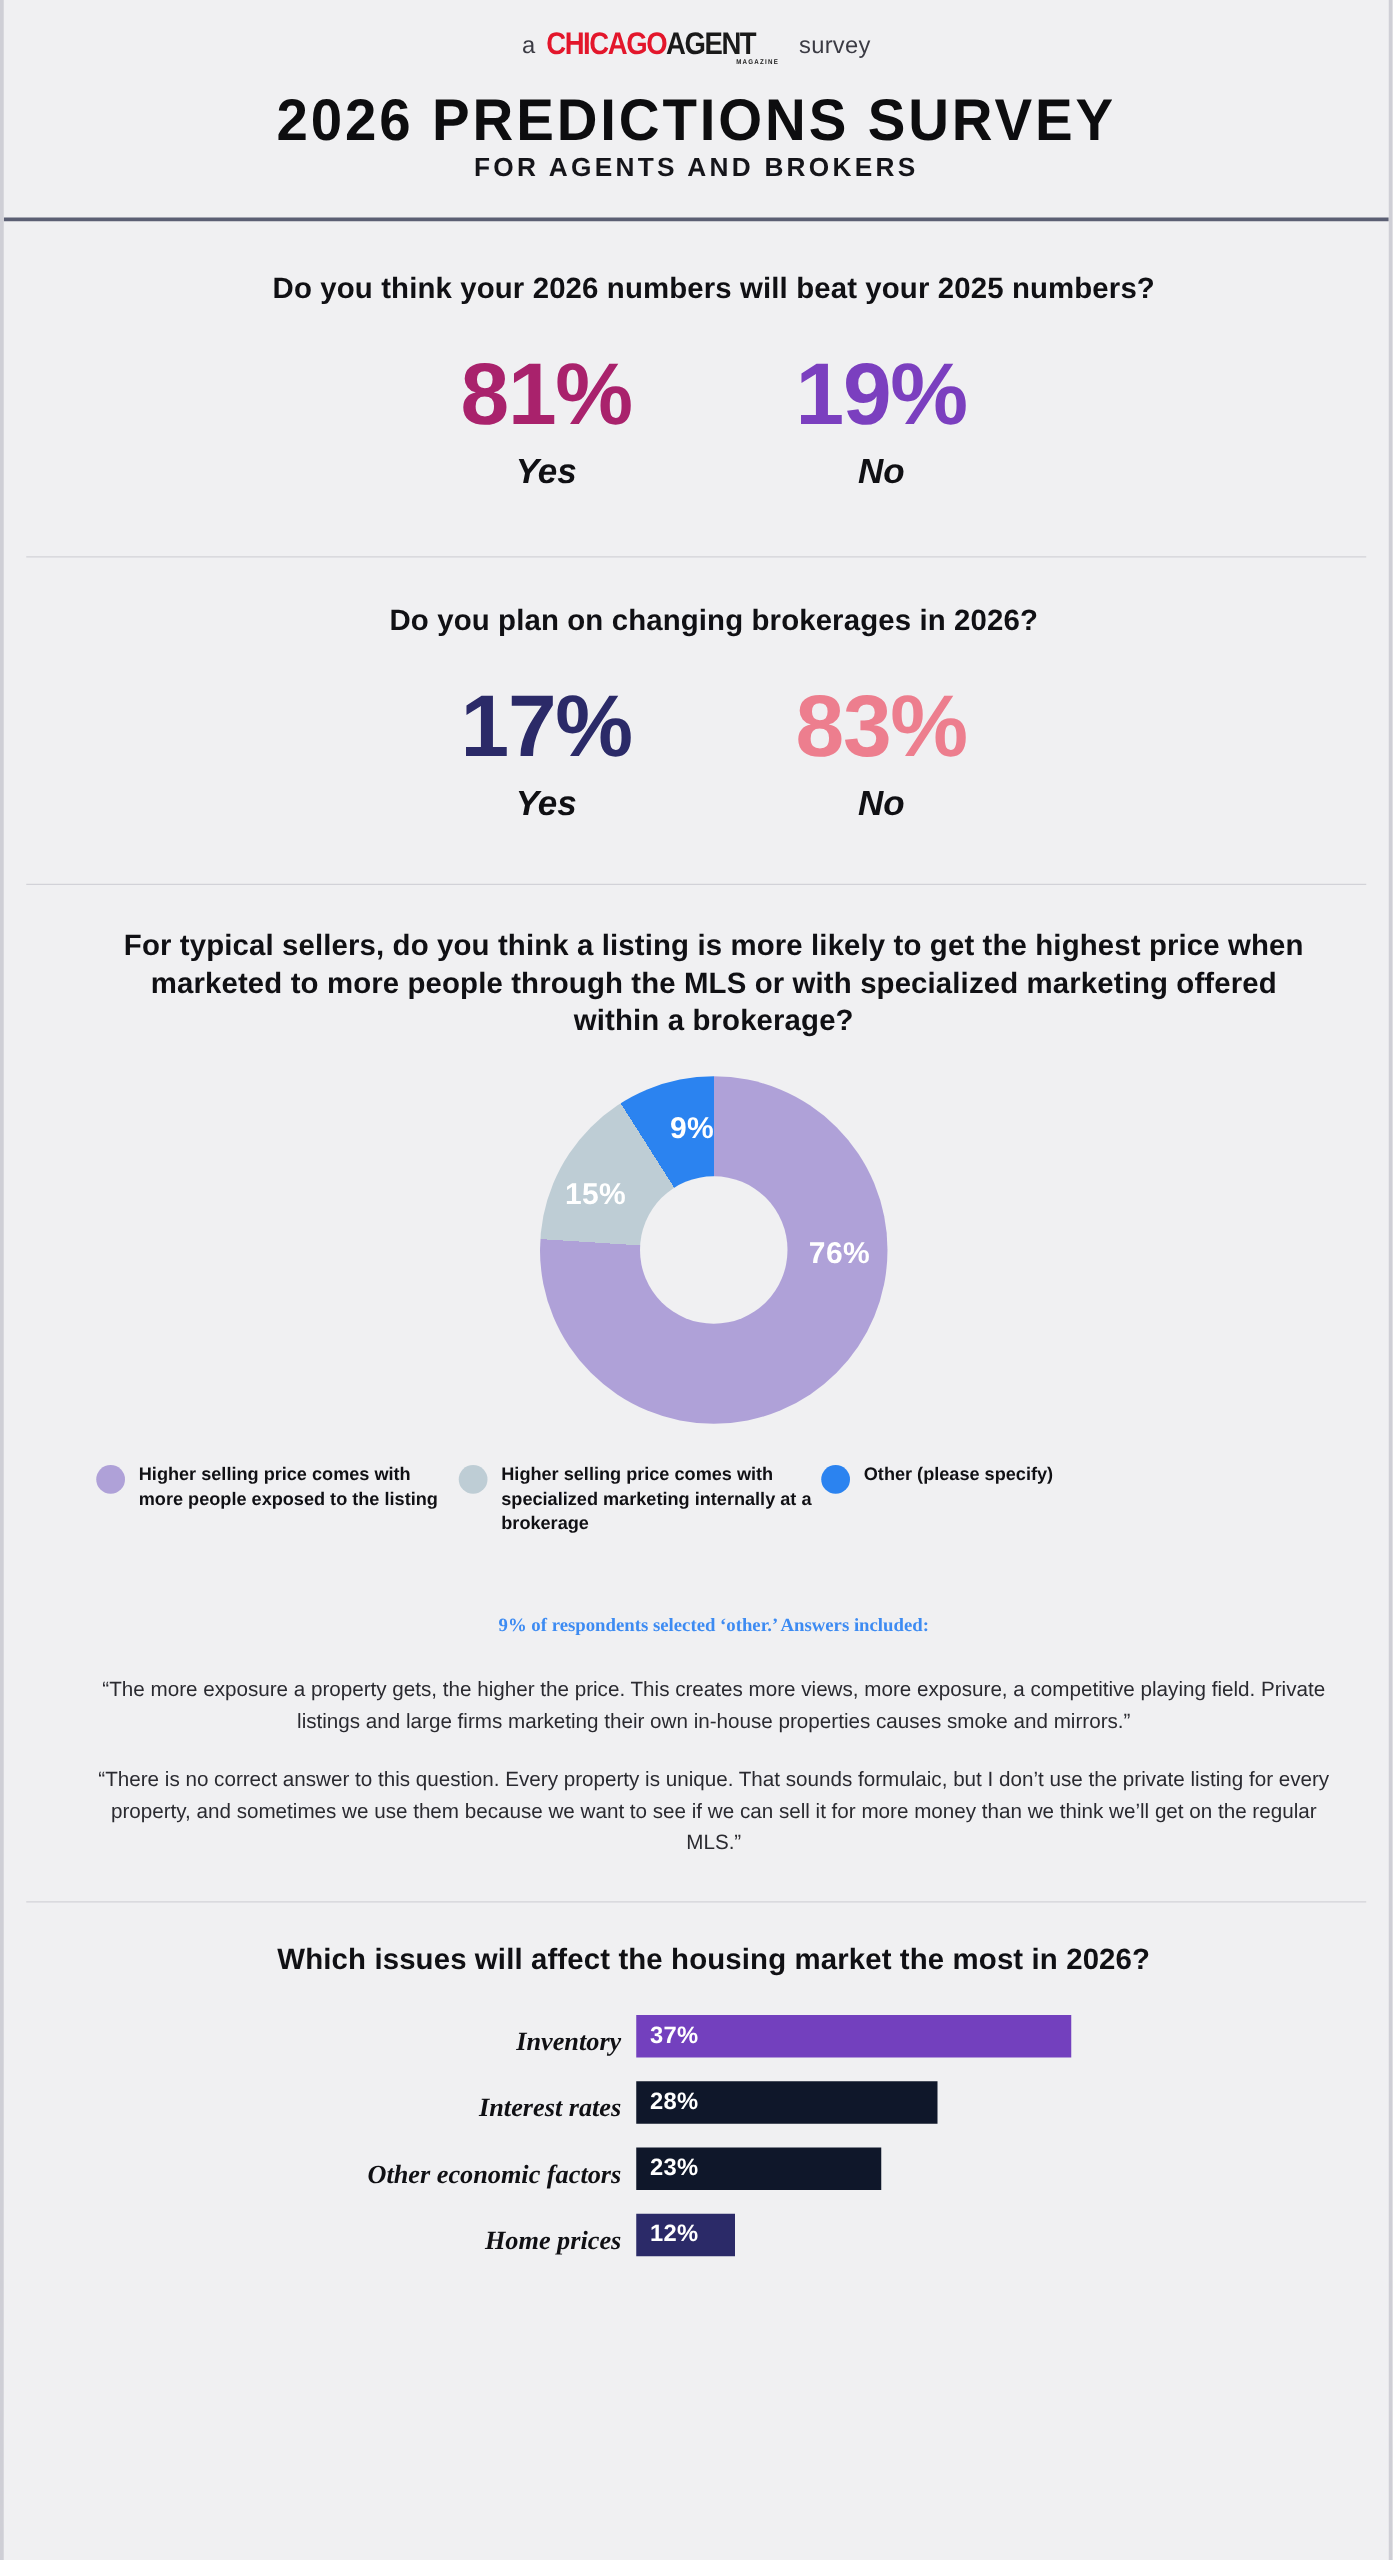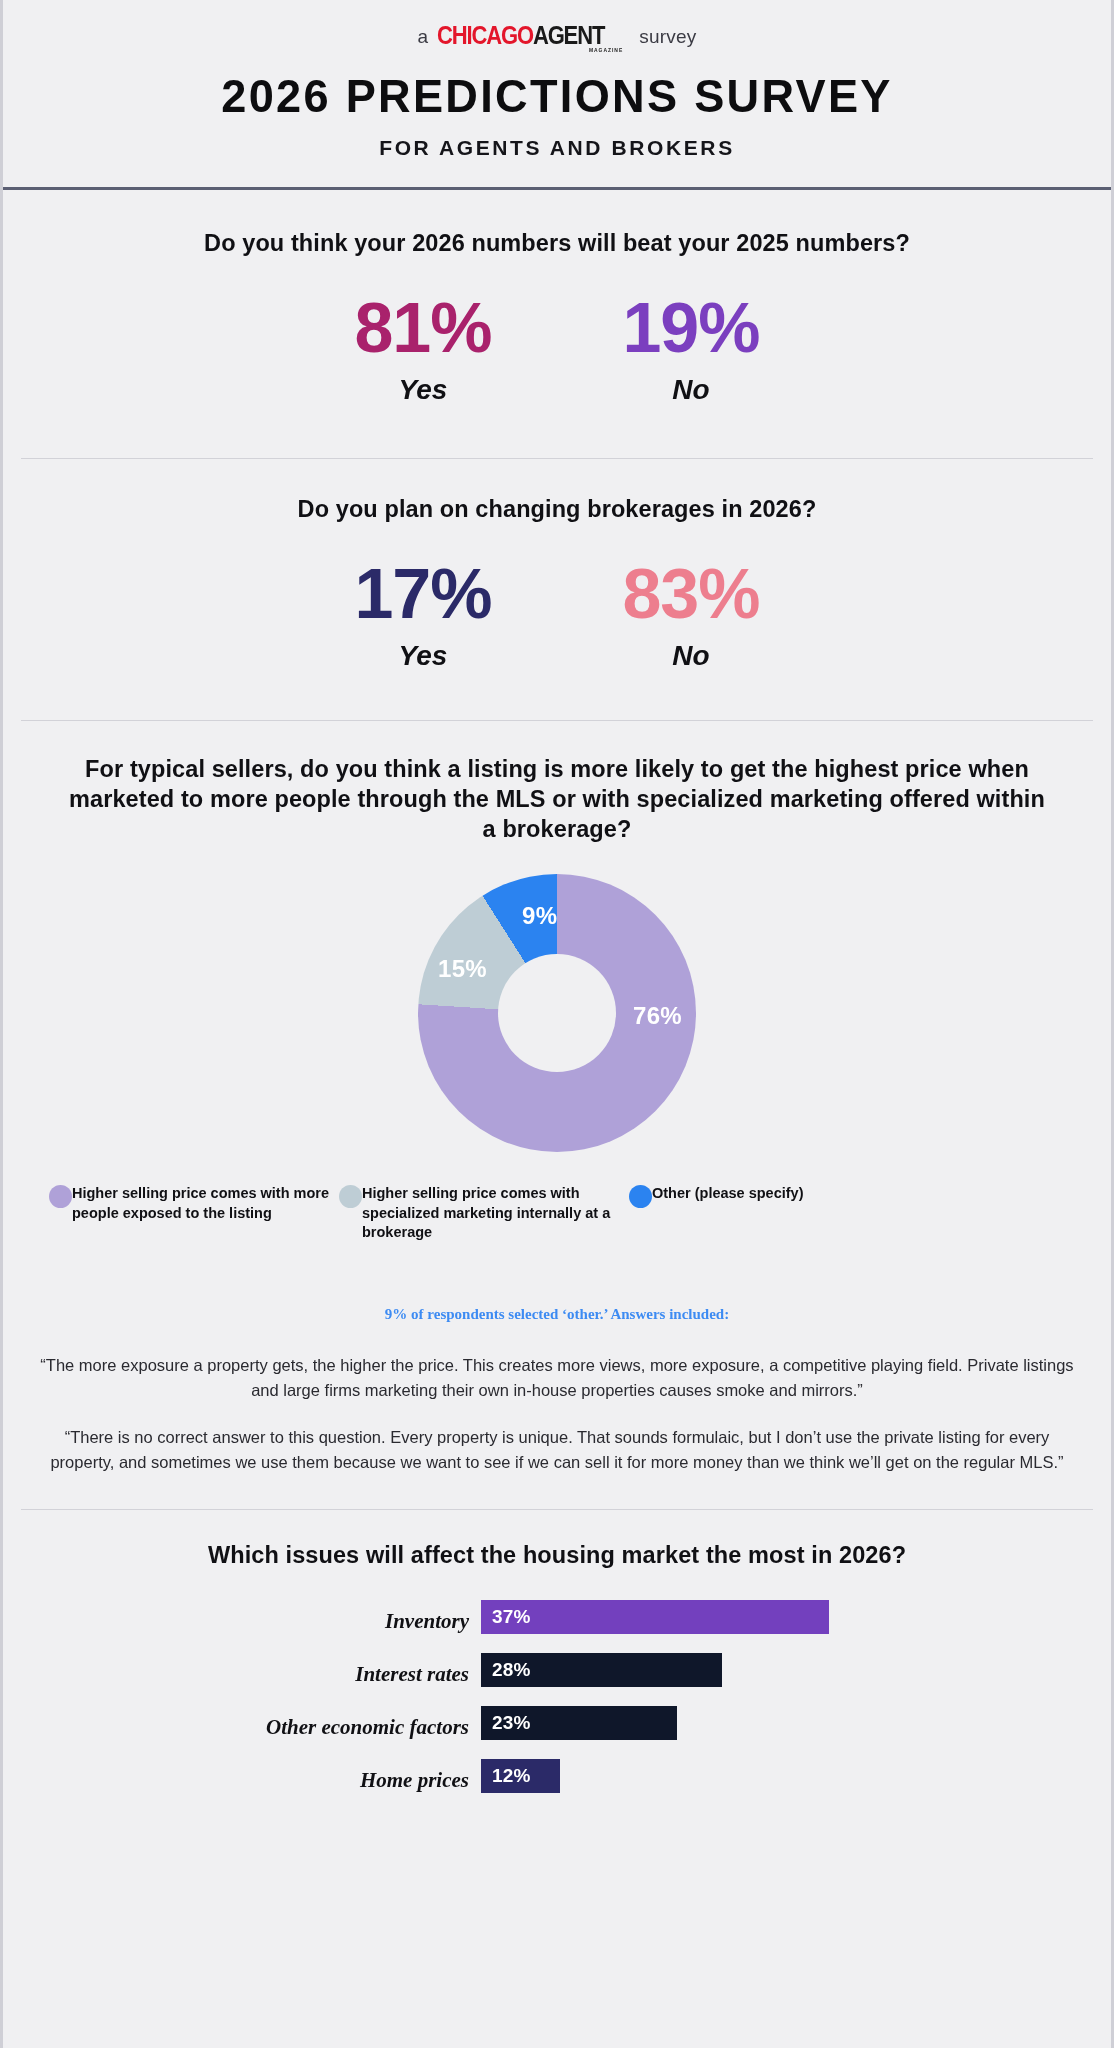--- a/index.html
+++ b/index.html
@@ -76,36 +76,36 @@
   .main-title {
     margin-top: 20px;
     font-family: "Liberation Sans Narrow", "Liberation Sans", sans-serif;
     font-size: 47px;
     font-weight: 700;
     letter-spacing: 2.4px;
     color: #0d0d0f;
     transform: scaleX(.96);
   }
   .sub-title {
-    margin-top: 13px;
+    margin-top: 0;
     font-family: "Liberation Sans Narrow", "Liberation Sans", sans-serif;
     font-size: 21px;
     font-weight: 700;
     letter-spacing: 2.6px;
     color: #15151a;
   }
   .header-rule {
     margin-top: 27px;
     height: 3px;
     background: #5b5f73;
     width: 100%;
   }
 
   
-  .section { text-align: center; }
+  .section { text-align: center; margin-left: 28px; }
   .q-text {
     font-family: "Liberation Sans Narrow", "Liberation Sans", sans-serif;
     font-weight: 700;
     font-size: 23.5px;
     color: #101014;
     letter-spacing: .1px;
     line-height: 1.28;
   }
   .divider {
     height: 1px;
@@ -168,20 +168,21 @@
   
   .legend {
     display: flex;
     justify-content: flex-start;
     padding-left: 46px;
     gap: 0;
   }
   .legend-item {
     display: flex;
     align-items: flex-start;
+    gap: 11px;
   }
   .legend-item.li0 { width: 290px; }
   .legend-item.li1 { width: 290px; }
   .legend-item.li2 { width: 260px; }
   .legend-dot {
     width: 23px; height: 23px;
     border-radius: 50%;
     flex: 0 0 23px;
     margin-top: 1px;
   }

